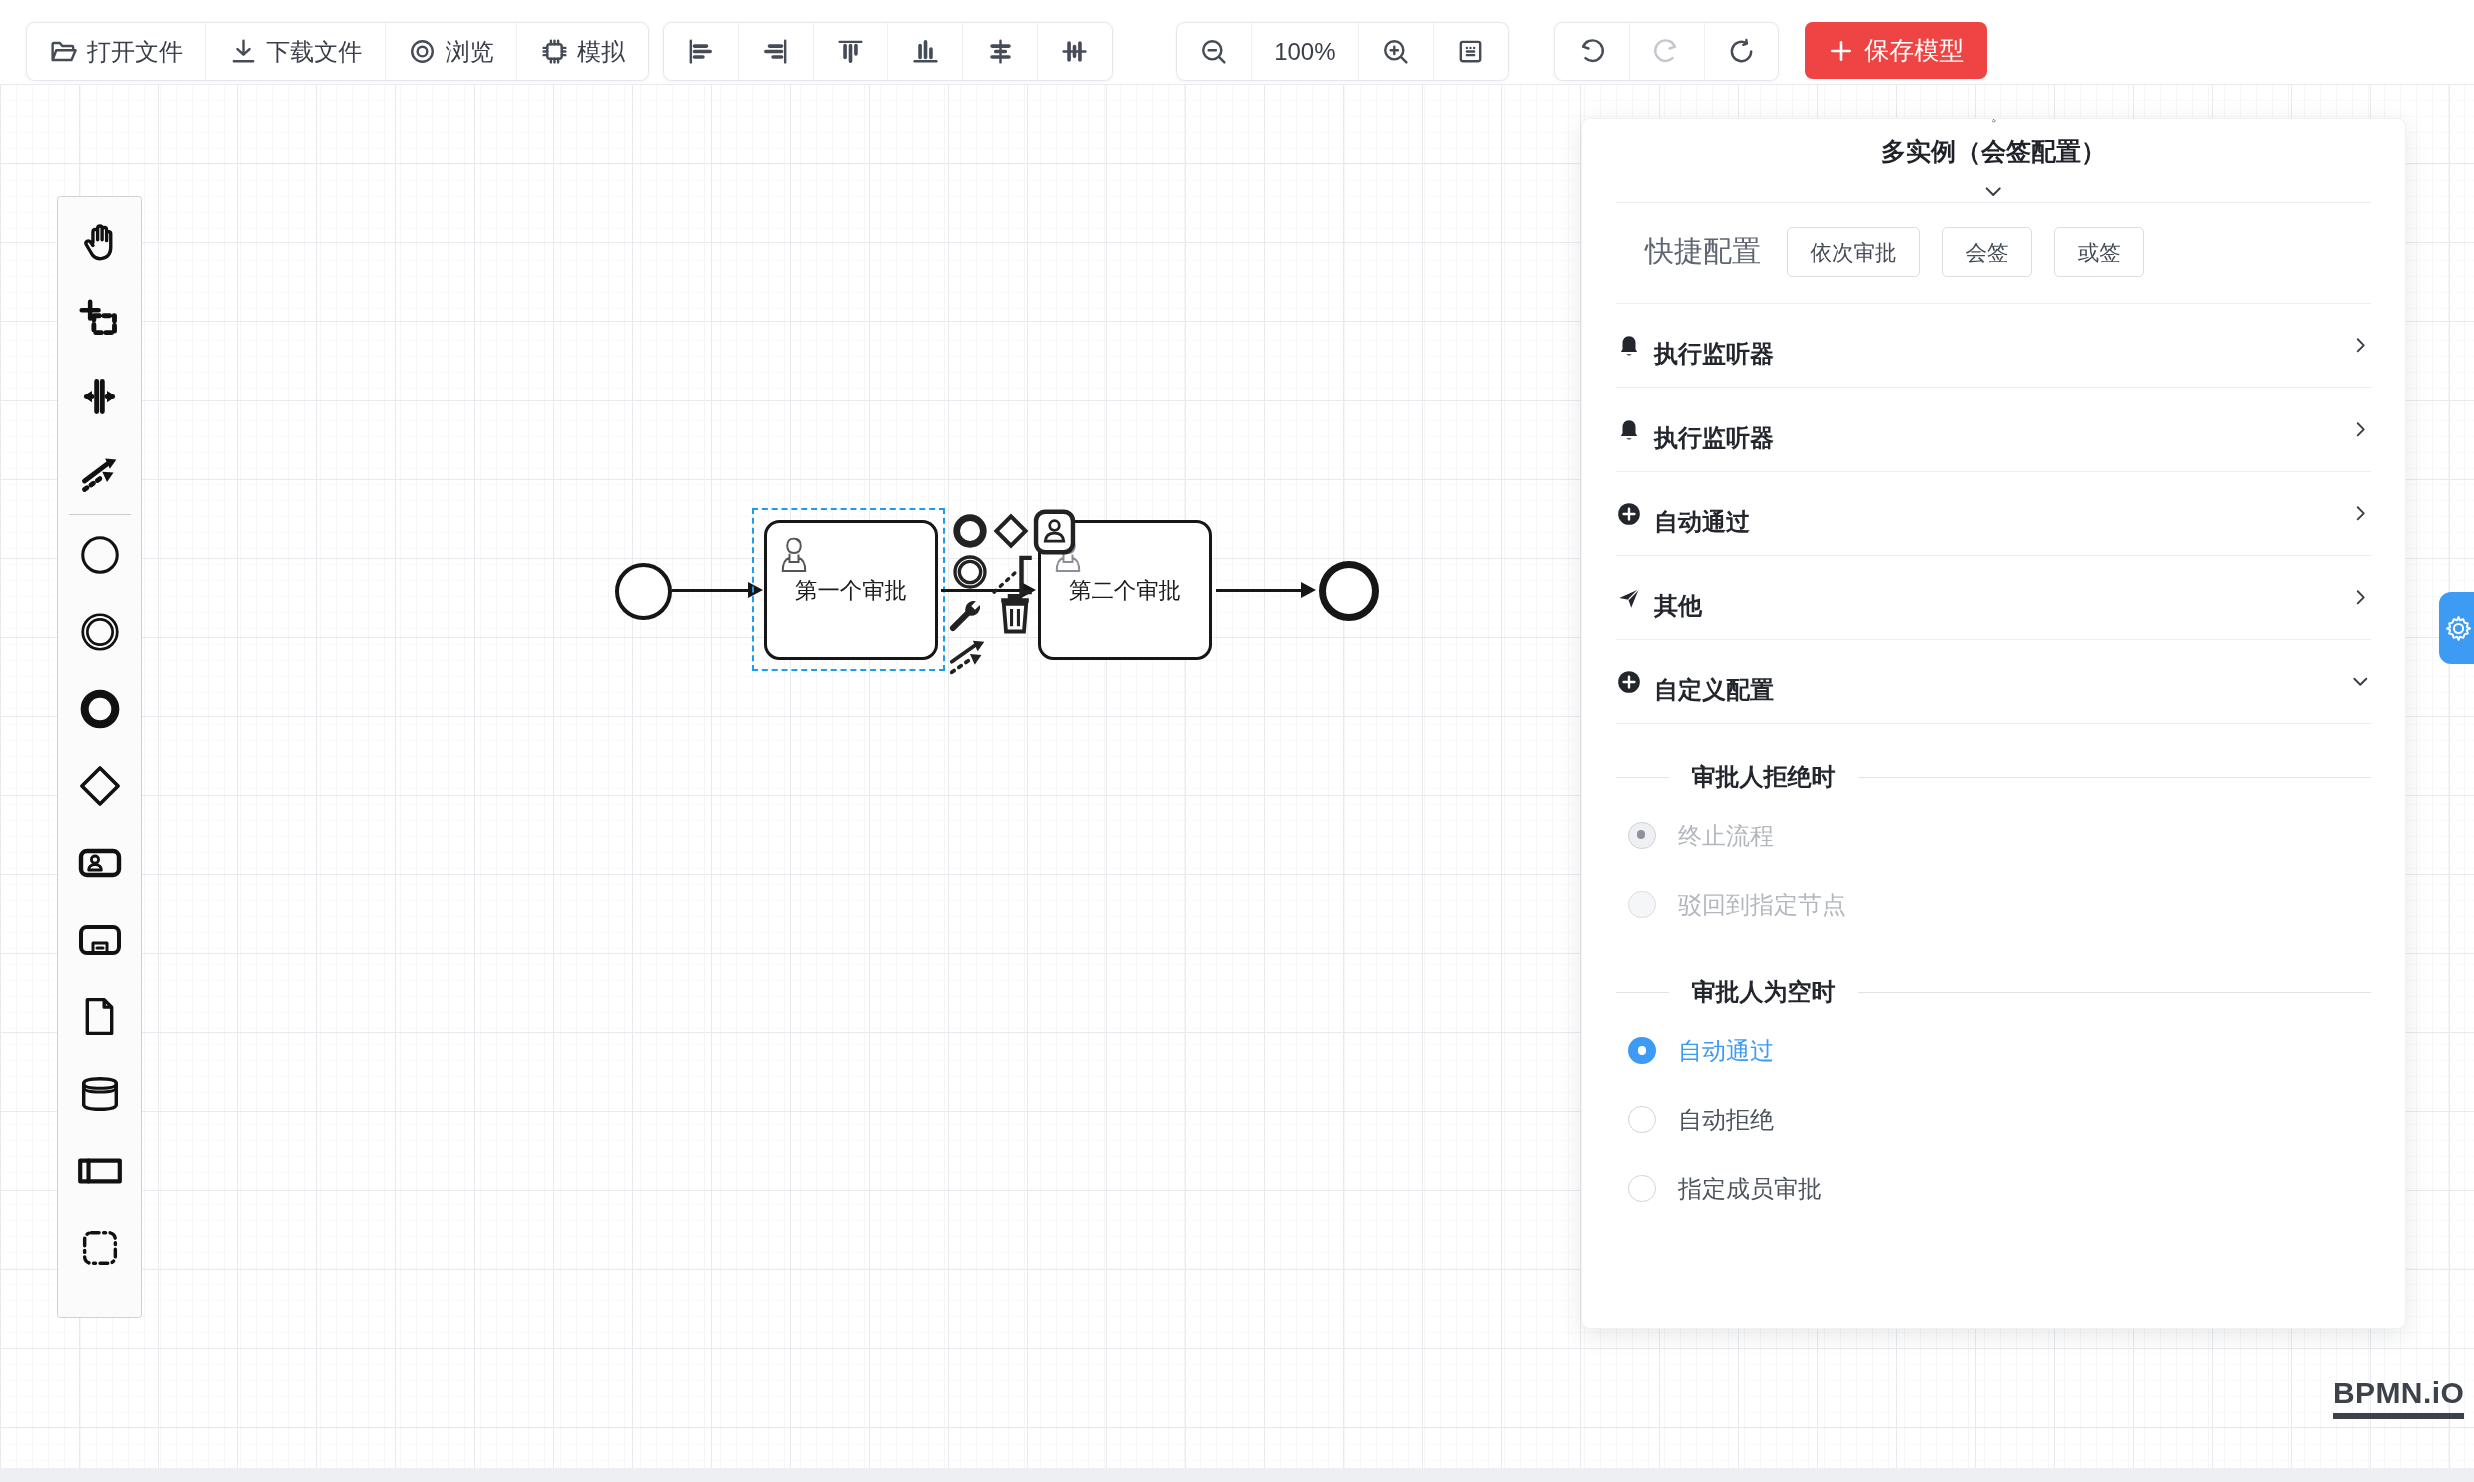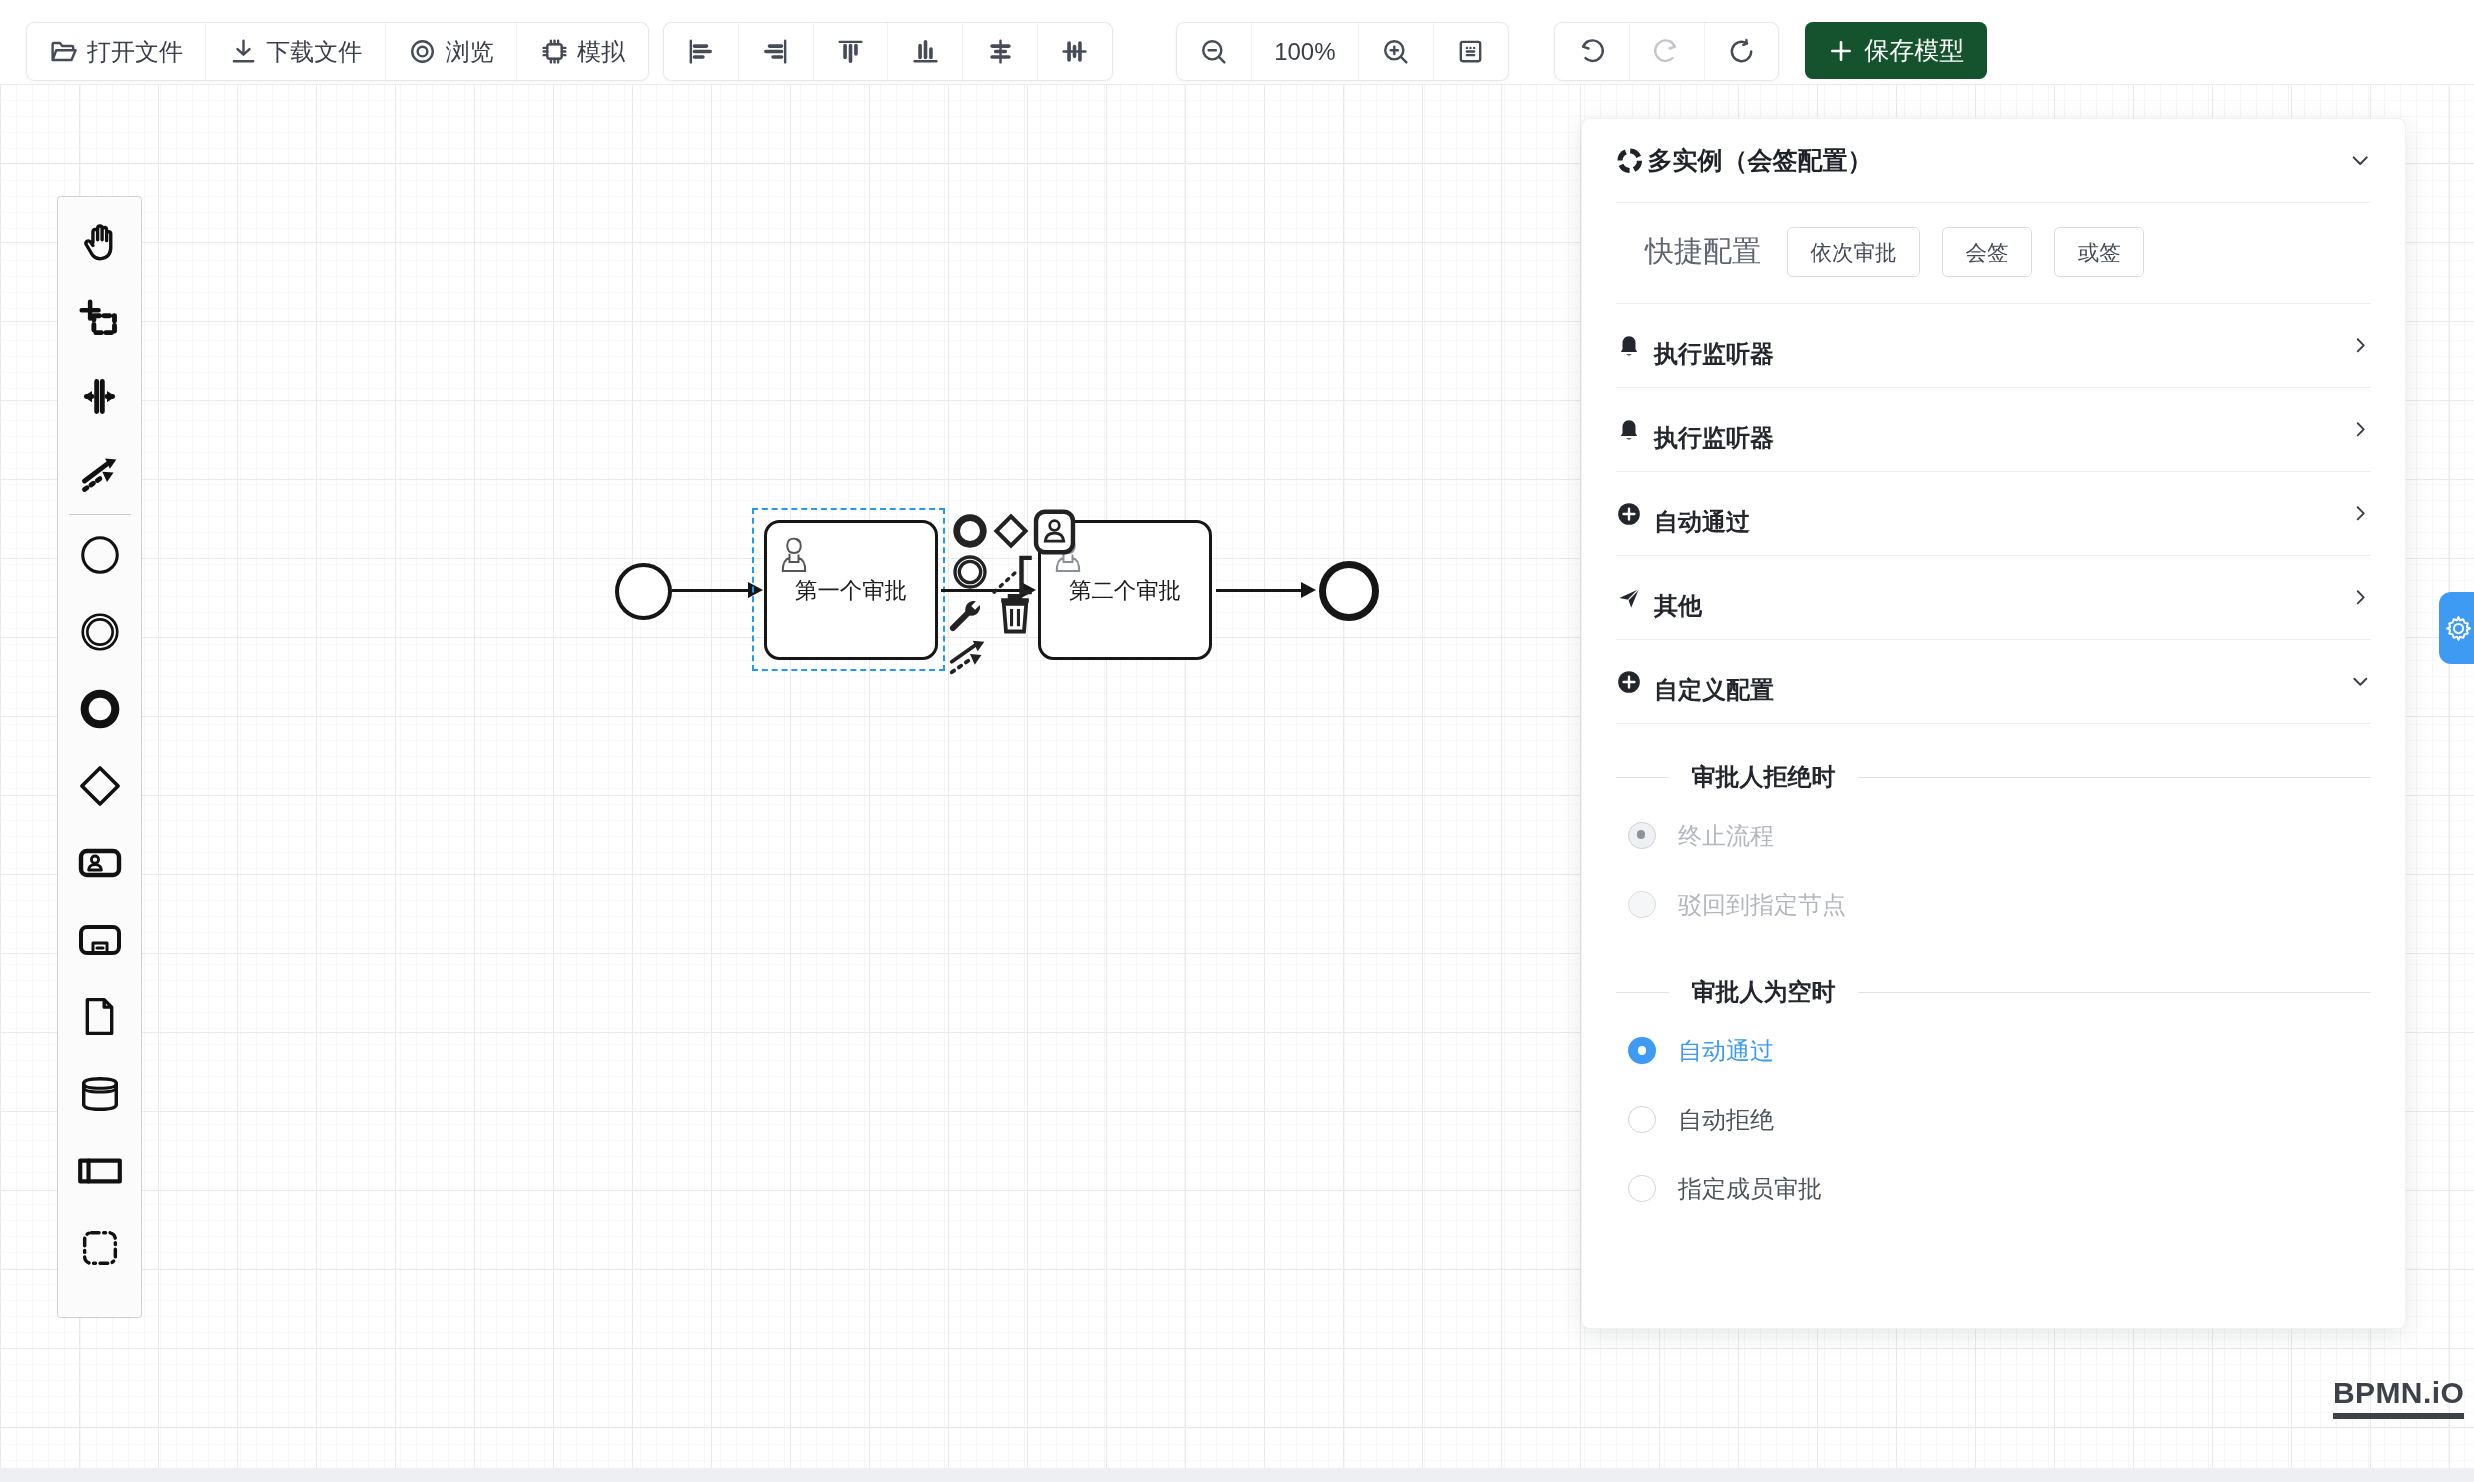--- a/index.html
+++ b/index.html
@@ -11,41 +11,41 @@
     repeating-linear-gradient(to bottom,#e9eaed 0 0.9px,transparent 0.9px 79px),
     repeating-linear-gradient(to right,#f6f6f8 0 0.9px,transparent 0.9px 16px),
     repeating-linear-gradient(to bottom,#fafafb 0 0.9px,transparent 0.9px 16px);}
   .footer-strip{position:absolute;left:0;right:0;bottom:0;height:13.8px;background:#edeff3;}
   
   .tb-group{position:absolute;top:22.4px;height:57px;display:flex;background:#fff;border:0.9px solid #e4e7ec;border-radius:8.6px;box-shadow:0 0.9px 3.4px rgba(25,30,40,.05);}
   .tb-btn{display:flex;align-items:center;justify-content:center;gap:8.6px;padding:0 22.4px;border-right:0.9px solid #eef0f3;font-size:24px;color:#3a3f4a;cursor:pointer;white-space:nowrap;}
   .tb-btn:last-child{border-right:none;}
   .tb-btn svg{display:block;}
   .icon-stroke{stroke:#464c57;fill:none;stroke-width:2;stroke-linecap:round;stroke-linejoin:round;}
-  .save-btn{position:absolute;left:1805px;top:22.4px;width:182px;height:57px;background:#14532d;border-radius:7.7px;display:flex;align-items:center;justify-content:center;gap:10.3px;color:#fff;font-size:25px;cursor:pointer;}
+  .save-btn{position:absolute;left:1805px;top:22.4px;width:182px;height:57px;background:#ef4444;border-radius:7.7px;display:flex;align-items:center;justify-content:center;gap:10.3px;color:#fff;font-size:25px;cursor:pointer;}
   .disabled-ic .icon-stroke{stroke:#c3c7cd;}
   .zoom-level{font-size:24px;color:#3a3f4a;}
   
   .palette{position:absolute;left:57px;top:196px;width:85px;height:1122px;background:#fbfbfc;border:0.9px solid #ccd0d7;border-radius:3.4px;box-sizing:border-box;display:flex;flex-direction:column;align-items:center;padding:6.9px 0;}
   .pal-item{width:77px;height:77px;display:flex;align-items:center;justify-content:center;cursor:pointer;}
   .pal-sep{width:62px;border-top:0.9px solid #ccc;margin:1.7px 0;}
   .pal-stroke{stroke:#111;fill:none;stroke-width:2.6;stroke-linecap:round;stroke-linejoin:round;}
   
   .evt{position:absolute;background:#fff;border-radius:50%;box-sizing:border-box;}
   .start-event{left:615px;top:563px;width:57px;height:57px;border:4.3px solid #161616;}
   .end-event{left:1319px;top:561px;width:60px;height:60px;border:7.7px solid #161616;}
   .task{position:absolute;width:174px;height:140px;background:#fff;border:3.4px solid #161616;border-radius:15.5px;box-sizing:border-box;display:flex;align-items:center;justify-content:center;font-size:22.4px;color:#1c1c1c;}
   .task .person{position:absolute;left:8.6px;top:6.9px;}
   .flow{position:absolute;height:3.4px;background:#161616;}
   .arrowhead{position:absolute;width:0;height:0;border-top:8.6px solid transparent;border-bottom:8.6px solid transparent;border-left:15.5px solid #161616;}
   .selection{position:absolute;left:752px;top:508px;width:193px;height:163px;border:2.6px dashed #1f9bf0;box-sizing:border-box;}
   .pad{position:absolute;cursor:pointer;}
   
   .panel{position:absolute;left:1581px;top:118px;width:825px;height:1211px;background:#fff;border:0.9px solid #f0f1f4;border-radius:8.6px;box-shadow:0 6.9px 24px rgba(30,35,45,.10);box-sizing:border-box;padding:0 34px;overflow:hidden;}
-  .panel-header{height:83px;display:flex;align-items:center;gap:4px;}
+  .panel-header{height:83px;display:flex;align-items:center;gap:12px;flex-direction:column;}
   .panel-title{font-size:25px;font-weight:700;color:#1f2329;flex:1;}
   .chev{flex:none;}
   .form-row{display:flex;align-items:center;margin-top:24px;}
   .form-label{width:145px;text-align:right;font-size:29px;color:#5f6672;margin-right:26px;flex:none;}
   .quick-btn{height:48px;padding:0 22.4px;border:0.9px solid #d8dce3;border-radius:5.2px;background:#fff;display:flex;align-items:center;font-size:21.5px;color:#454b55;margin-right:22.4px;cursor:pointer;}
   .select{width:542px;height:55px;border:0.9px solid #d8dce3;border-radius:5.2px;display:flex;align-items:center;padding:0 20.6px;box-sizing:border-box;font-size:23px;color:#5f6672;cursor:pointer;}
   .select .sel-val{flex:1;}
   .sect{height:83px;display:flex;align-items:center;gap:12px;border-top:0.9px solid #eceef1;cursor:pointer;}
   .sect-label{font-size:24px;font-weight:600;color:#23262d;flex:1;margin-top:16px;}
   .sects{margin-top:26px;}

